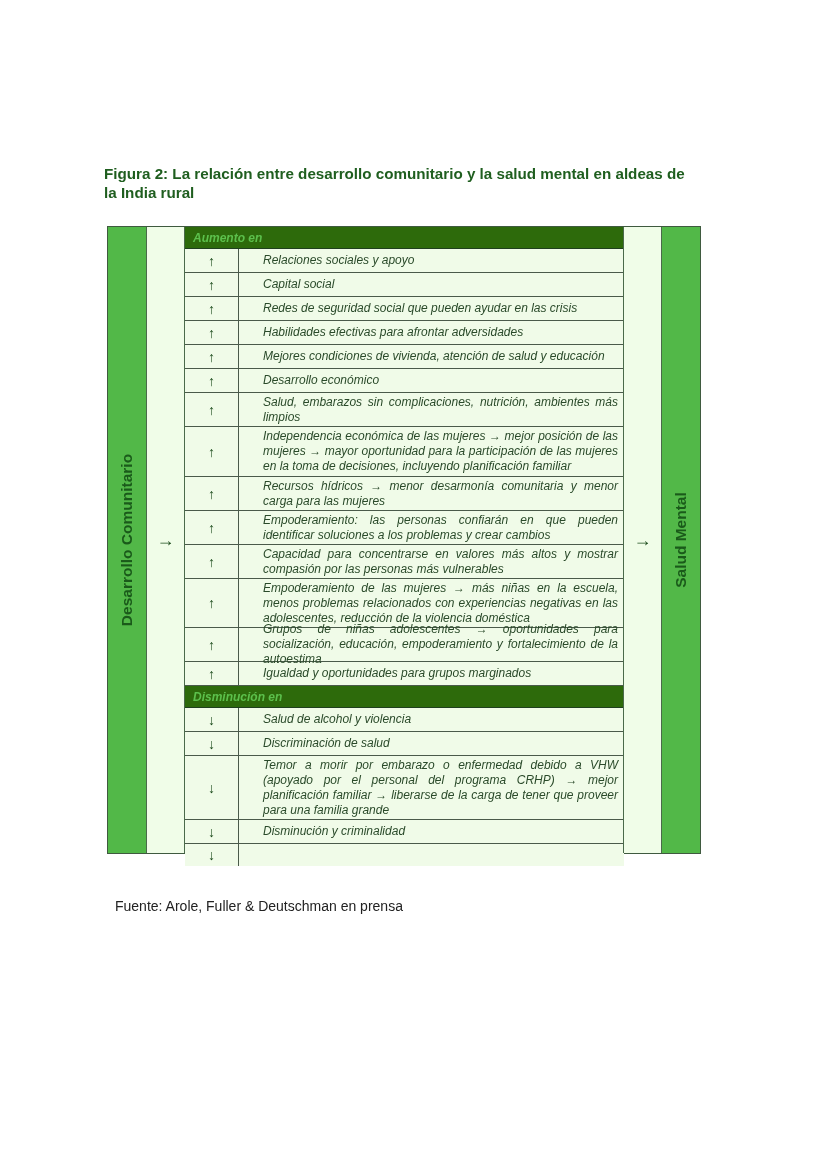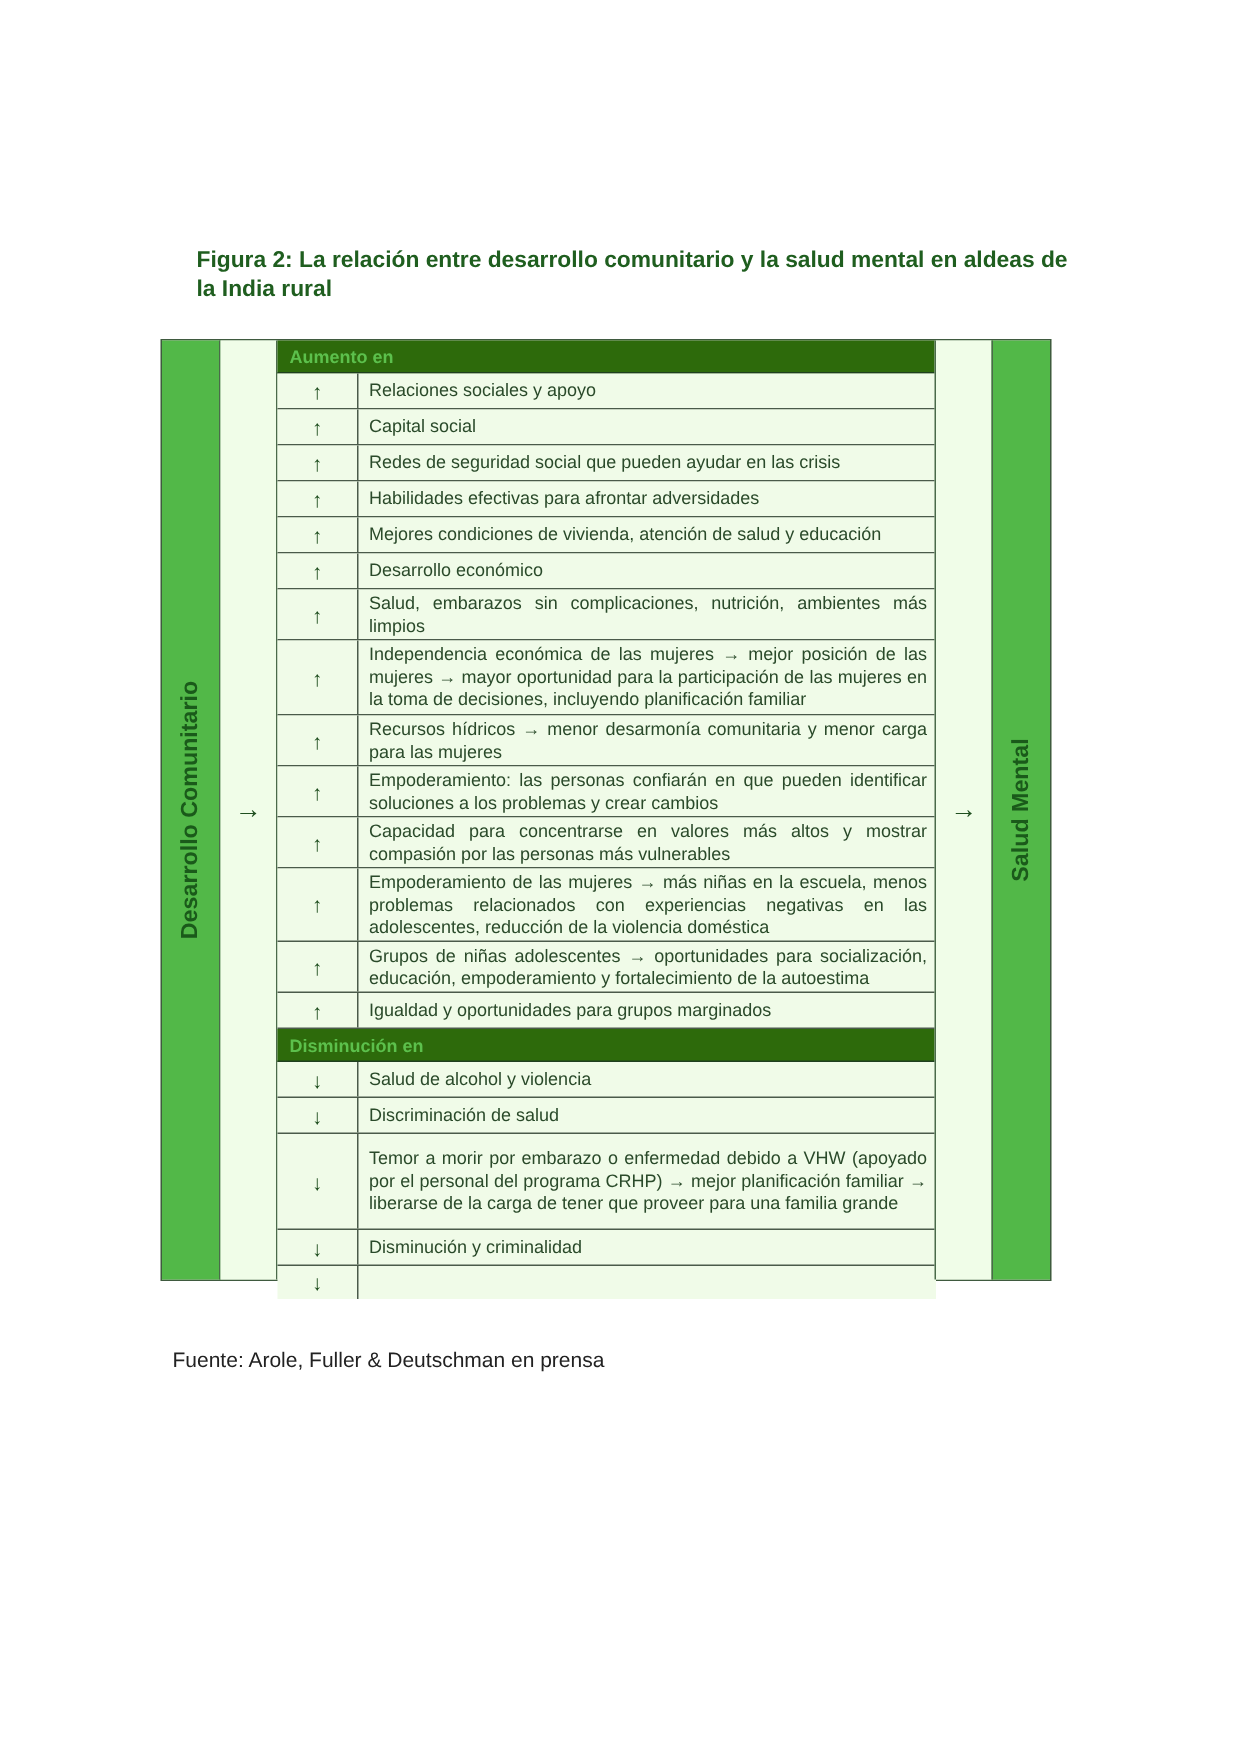--- a/index.html
+++ b/index.html
@@ -1,21 +1,21 @@
 <!DOCTYPE html>
 <html><head>
   <meta charset="utf-8">
   <style>
     html, body { margin: 0; padding: 0; }
     body {
       width: 828px; height: 1171px; background: #ffffff; position: relative;
       font-family: "Liberation Sans", sans-serif; overflow: hidden;
     }
     .title {
-      position: absolute; left: 131px; top: 164px; width: 590px;
+      position: absolute; left: 104px; top: 164px; width: 590px;
       font-size: 15.2px; font-weight: bold; color: #1f5e1f; line-height: 19px;
       margin: 0;
     }
     .figure {
       position: absolute; left: 107px; top: 226px; width: 594px; height: 628px;
       border: 1px solid #3f5a3f; box-sizing: border-box; background: #f0fbe8;
     }
     .side {
       position: absolute; top: 0; bottom: 0; background: #52b848;
       border-right: 1px solid #4a6a4a; box-sizing: border-box;
@@ -30,39 +30,39 @@
     .gap {
       position: absolute; top: 0; bottom: 0; background: #f0fde8;
     }
     .gap.left { left: 39px; width: 38px; border-right: 1px solid #4a6a4a; box-sizing: border-box; }
     .gap.right { right: 39px; width: 38px; border-left: 1px solid #4a6a4a; box-sizing: border-box; }
     .gap .arrow {
       position: absolute; left: 0; right: 0; top: 50%; transform: translateY(-50%);
       text-align: center; font-size: 18px; color: #1f4f1f;
     }
     .table {
-      position: absolute; left: 77px; top: 0; width: 439px;
+      position: absolute; left: 77px; top: 0; width: 439px; font-style: italic;
     }
     .section-head {
       background: #2d6a0b; color: #5cc04c; font-weight: bold; font-size: 12px;
       height: 22px; line-height: 22px; padding-left: 8px; box-sizing: border-box;
       border-bottom: 1px solid #1f3f1f;
     }
     .row {
       display: flex; border-bottom: 1px solid #4a5a4a; background: #f0fbe8;
     }
     .row .sym {
       width: 53px; flex: none; border-right: 1px solid #4a5a4a;
       display: flex; align-items: center; justify-content: center;
       font-size: 14px; color: #1a4a1a;
     }
     .row .txt {
       flex: 1; padding: 2px 6px 2px 7px; font-size: 12px; line-height: 15px;
       color: #2a4a2a; text-align: justify; text-align-last: left;
-      display: flex; align-items: center;
+      display: flex; align-items: center; margin-left: 17px;
     }
     .row .txt span { display: block; width: 100%; }
     .row:last-child { border-bottom: none; }
     .source {
       position: absolute; left: 115px; top: 898px; font-size: 14px; color: #222;
     }
   </style>
 </head>
 <body>
 

